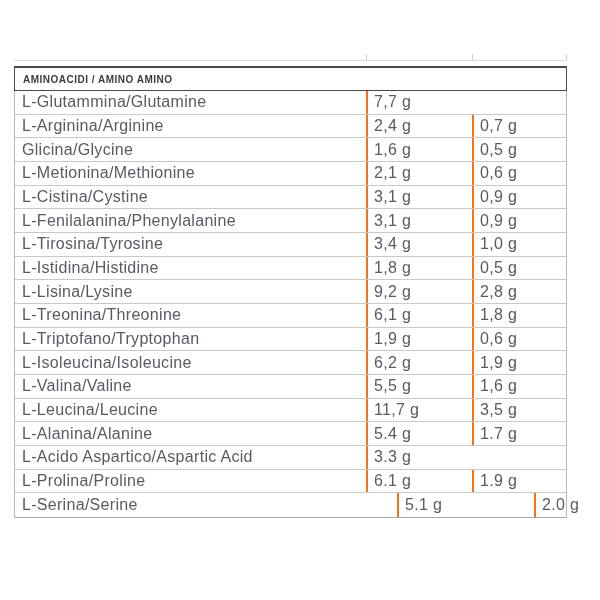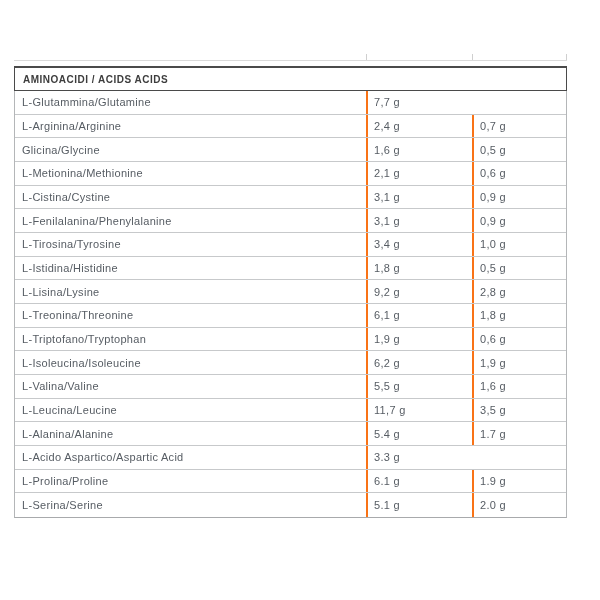--- a/index.html
+++ b/index.html
@@ -54,46 +54,46 @@
     border-right: 1px solid #b4b6b8;
     border-bottom: 1px solid #a8aaac;
   }
 
   .row {
     display: grid;
     grid-template-columns: 351px 106px 94px;
     height: 23.66px;
     border-bottom: 1px solid #c7c9cb;
   }
-  .row:last-child { border-bottom: none; }
+  .row:last-child { border-bottom: none; gap: 31px; }
 
   .cell {
     display: flex;
     align-items: center;
-    font-size: 11px;
+    font-size: 16px;
     letter-spacing: 0.3px;
     color: #565c63;
     white-space: nowrap;
     overflow: hidden;
   }
   .cell.name { padding-left: 7px; }
   .cell.val  { padding-left: 6px; border-left: 2px solid #f97316; }
 </style>
 </head>
 <body>
 
 <div class="page">
 
   <div class="remnant-line"></div>
   <div class="remnant-tick t1"></div>
   <div class="remnant-tick t2"></div>
   <div class="remnant-tick t3"></div>
 
   <div class="amino-table">
-    <div class="thead">AMINOACIDI / ACIDS ACIDS</div>
+    <div class="thead">AMINOACIDI / AMINO AMINO</div>
     <div class="tbody">
         <div class="row">
           <div class="cell name">L-Glutammina/Glutamine</div>
           <div class="cell val">7,7 g</div>
         </div>
         <div class="row">
           <div class="cell name">L-Arginina/Arginine</div>
           <div class="cell val">2,4 g</div>
           <div class="cell val">0,7 g</div>
         </div>

